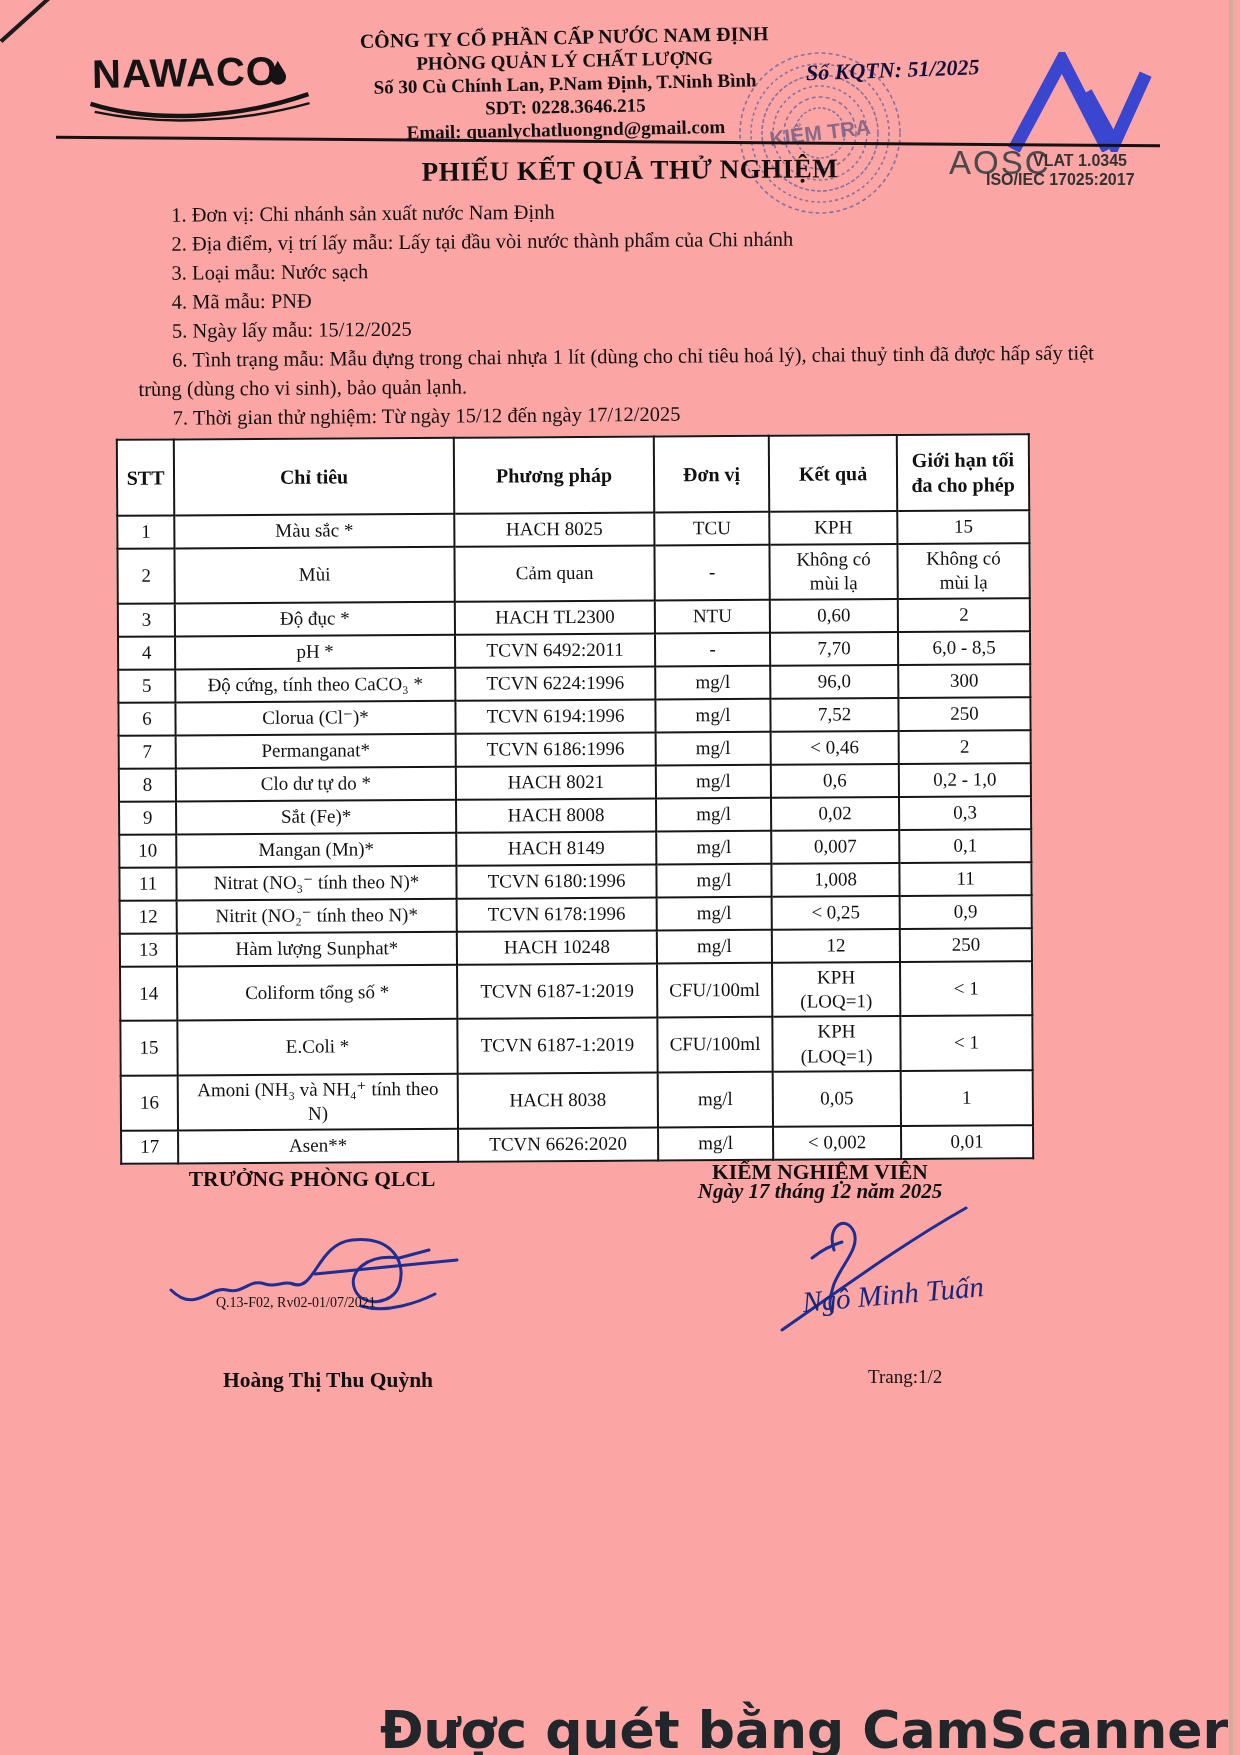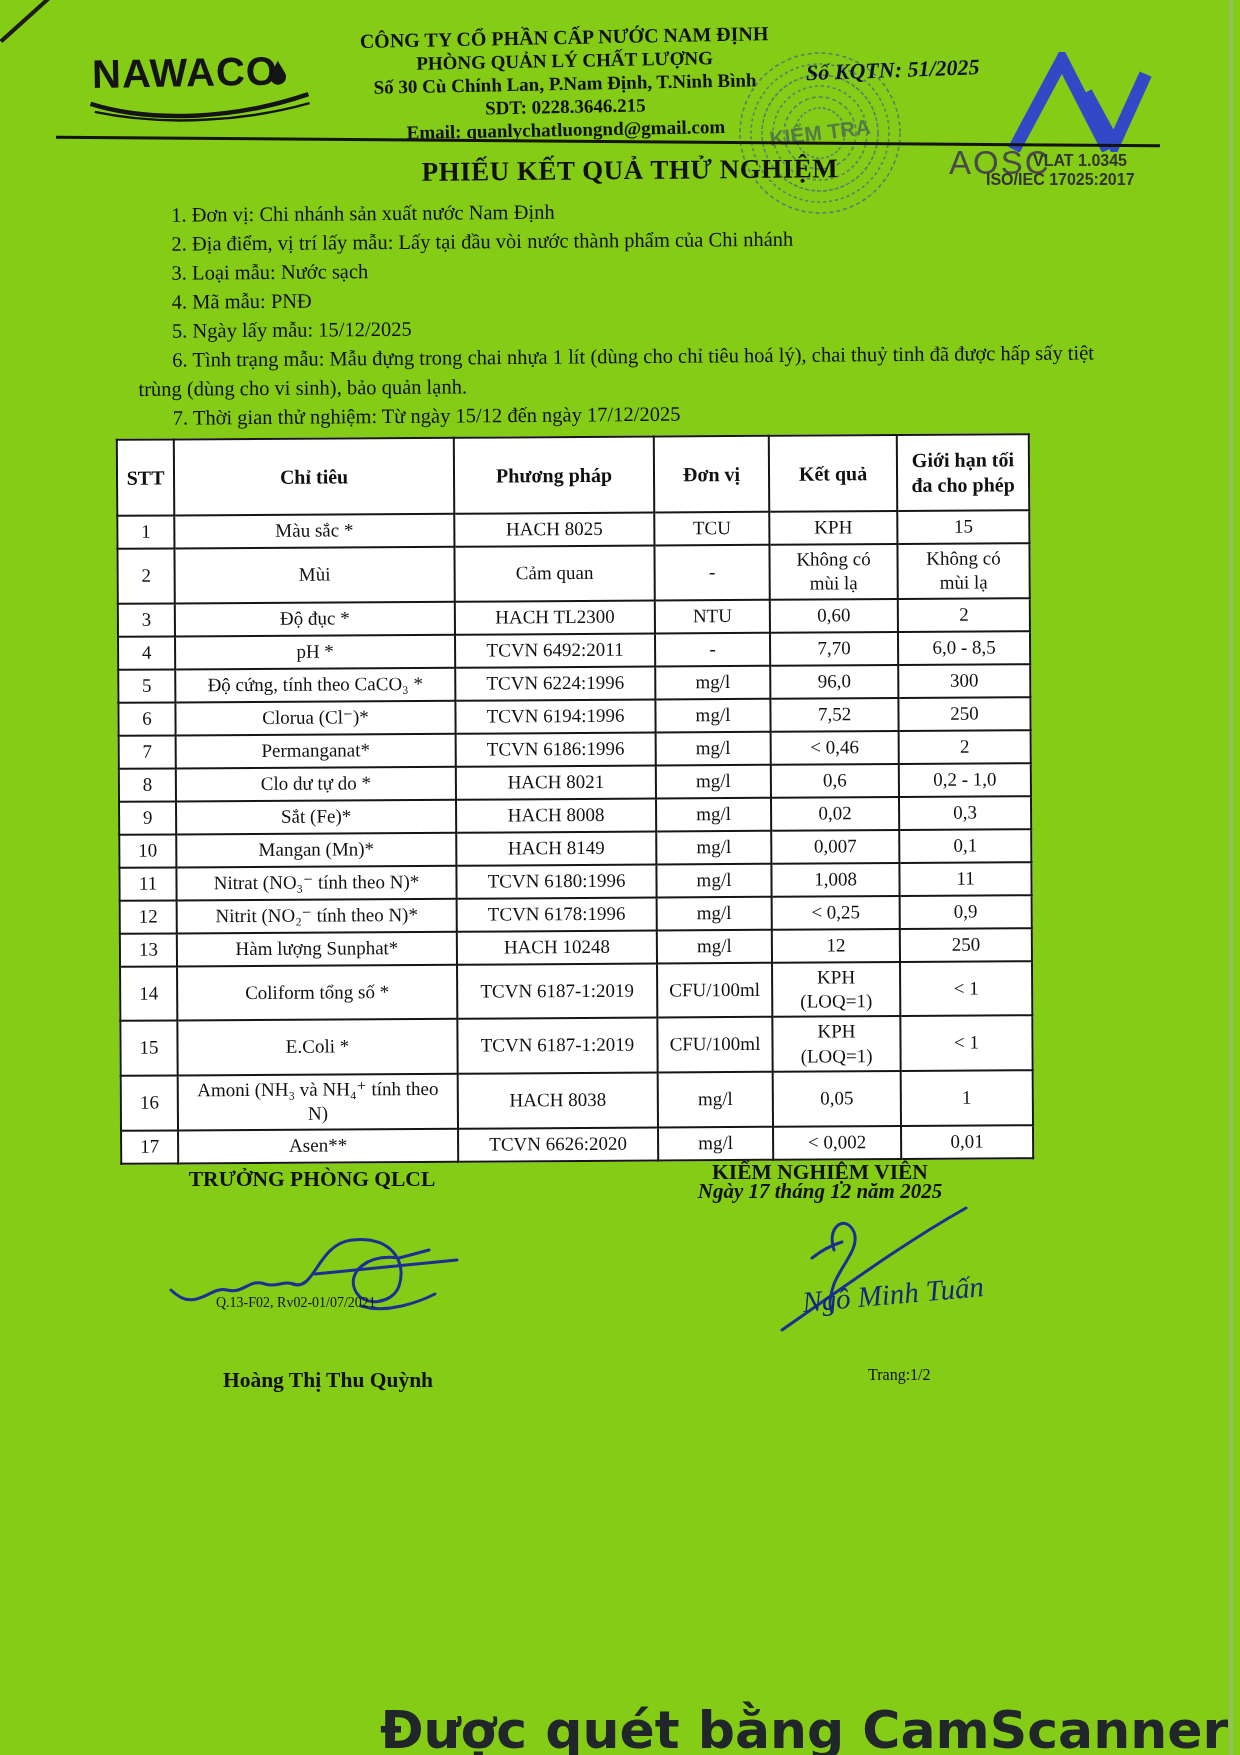--- a/index.html
+++ b/index.html
@@ -1,16 +1,16 @@
 <!DOCTYPE html>
 <html><head>
 <meta charset="utf-8">
 <style>
   html,body{margin:0;padding:0;background:#e8e8e8;}
-  .page{position:relative;width:1240px;height:1755px;background:#84cc16;overflow:hidden;
+  .page{position:relative;width:1240px;height:1755px;background:#fca5a5;overflow:hidden;
         font-family:"Liberation Serif","DejaVu Serif",serif;color:#111;}
   .abs{position:absolute;}
 
   
   .corner-mark{left:-8px;top:16px;width:70px;height:4px;background:#1c1c1c;transform:rotate(-42deg);}
   .scan-edge{left:1229px;top:0;width:4px;height:100%;background:#aab59a;opacity:.55;}
 
   
   .logo{left:92px;top:52px;width:220px;transform:rotate(-1deg);}
   .logo-text{font-family:"Liberation Sans","DejaVu Sans",sans-serif;font-weight:bold;
@@ -54,21 +54,21 @@
   .date-line{left:660px;top:1179px;width:320px;text-align:center;font-size:21px;font-style:italic;font-weight:600;}
   .inspector-title{left:660px;top:1160px;width:320px;text-align:center;font-size:21.5px;font-weight:bold;}
   .qlcl-title{left:152px;top:1167px;width:320px;text-align:center;font-size:21.5px;font-weight:bold;}
   .sig{stroke:#1d2f93;stroke-width:3;fill:none;stroke-linecap:round;stroke-linejoin:round;}
   .sig-left{left:165px;top:1202px;}
   .sig-right{left:768px;top:1192px;}
   .inspector-name{left:738px;top:1278px;width:310px;text-align:center;font-size:29px;font-style:italic;
                   color:#14267d;transform:rotate(-5deg);}
   .qlcl-name{left:178px;top:1327px;width:300px;text-align:center;font-size:21.5px;font-weight:bold;margin-top:41px;}
   .doc-code{left:216px;top:1295px;font-size:14px;}
-  .page-num{left:868px;top:1366px;font-size:16px;}
+  .page-num{left:868px;top:1366px;font-size:19px;}
 
   
   .watermark{left:380px;top:1700px;width:860px;font-family:"DejaVu Sans","Liberation Sans",sans-serif;
              font-weight:bold;font-size:52px;color:#20262a;letter-spacing:0;}
 </style>
 </head>
 <body>
 
 <div class="page">
 

